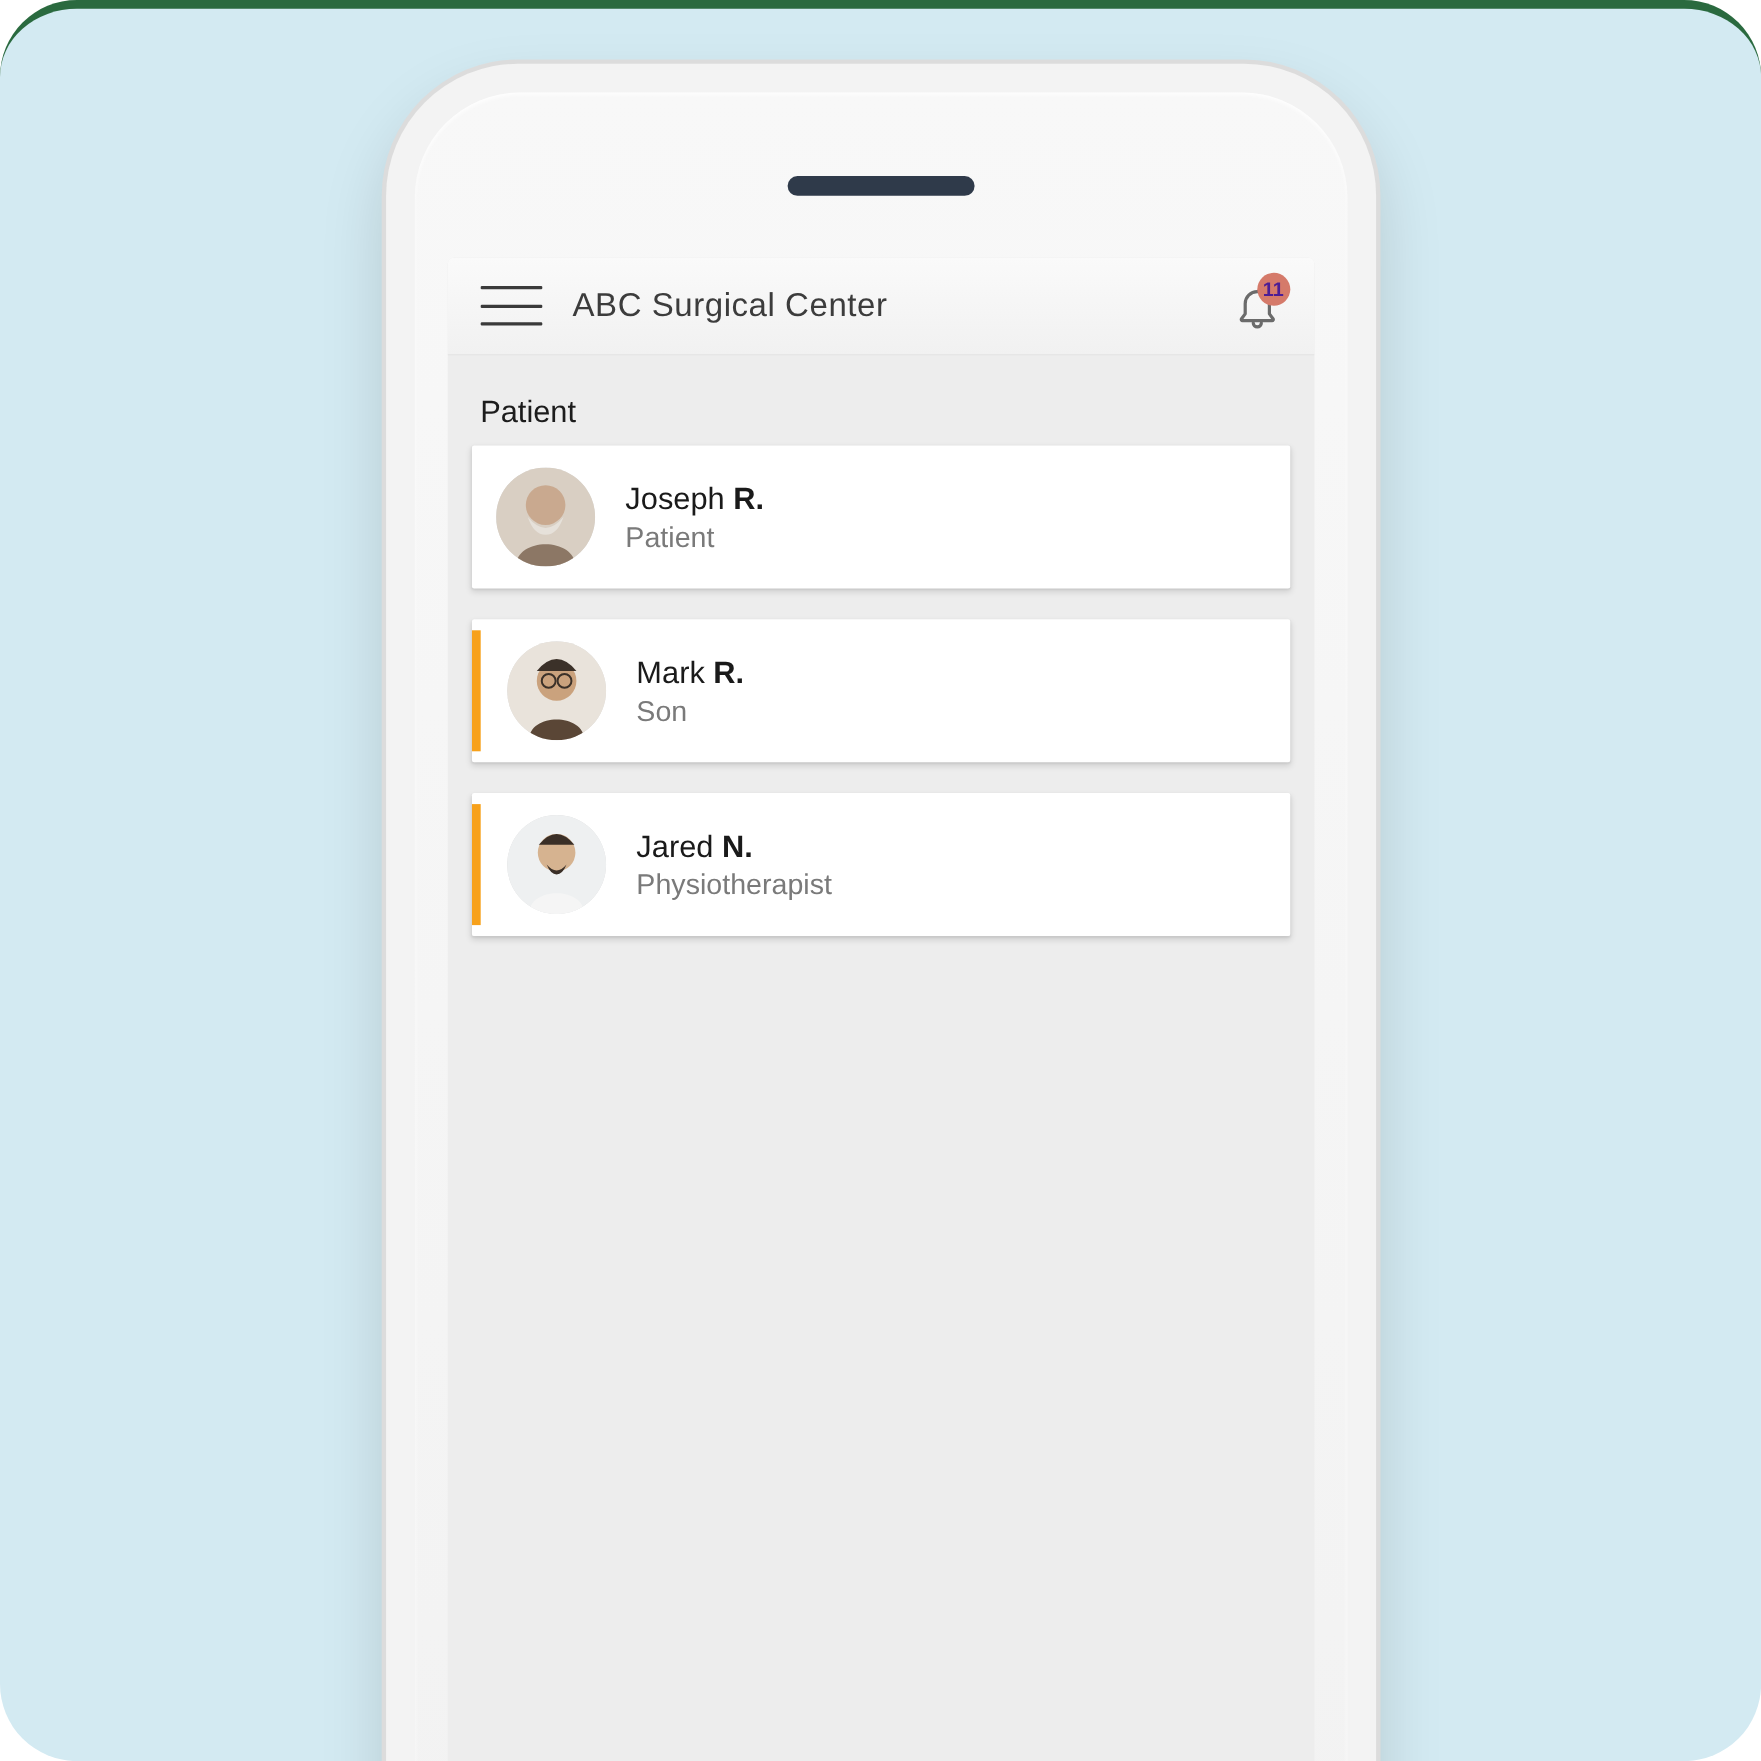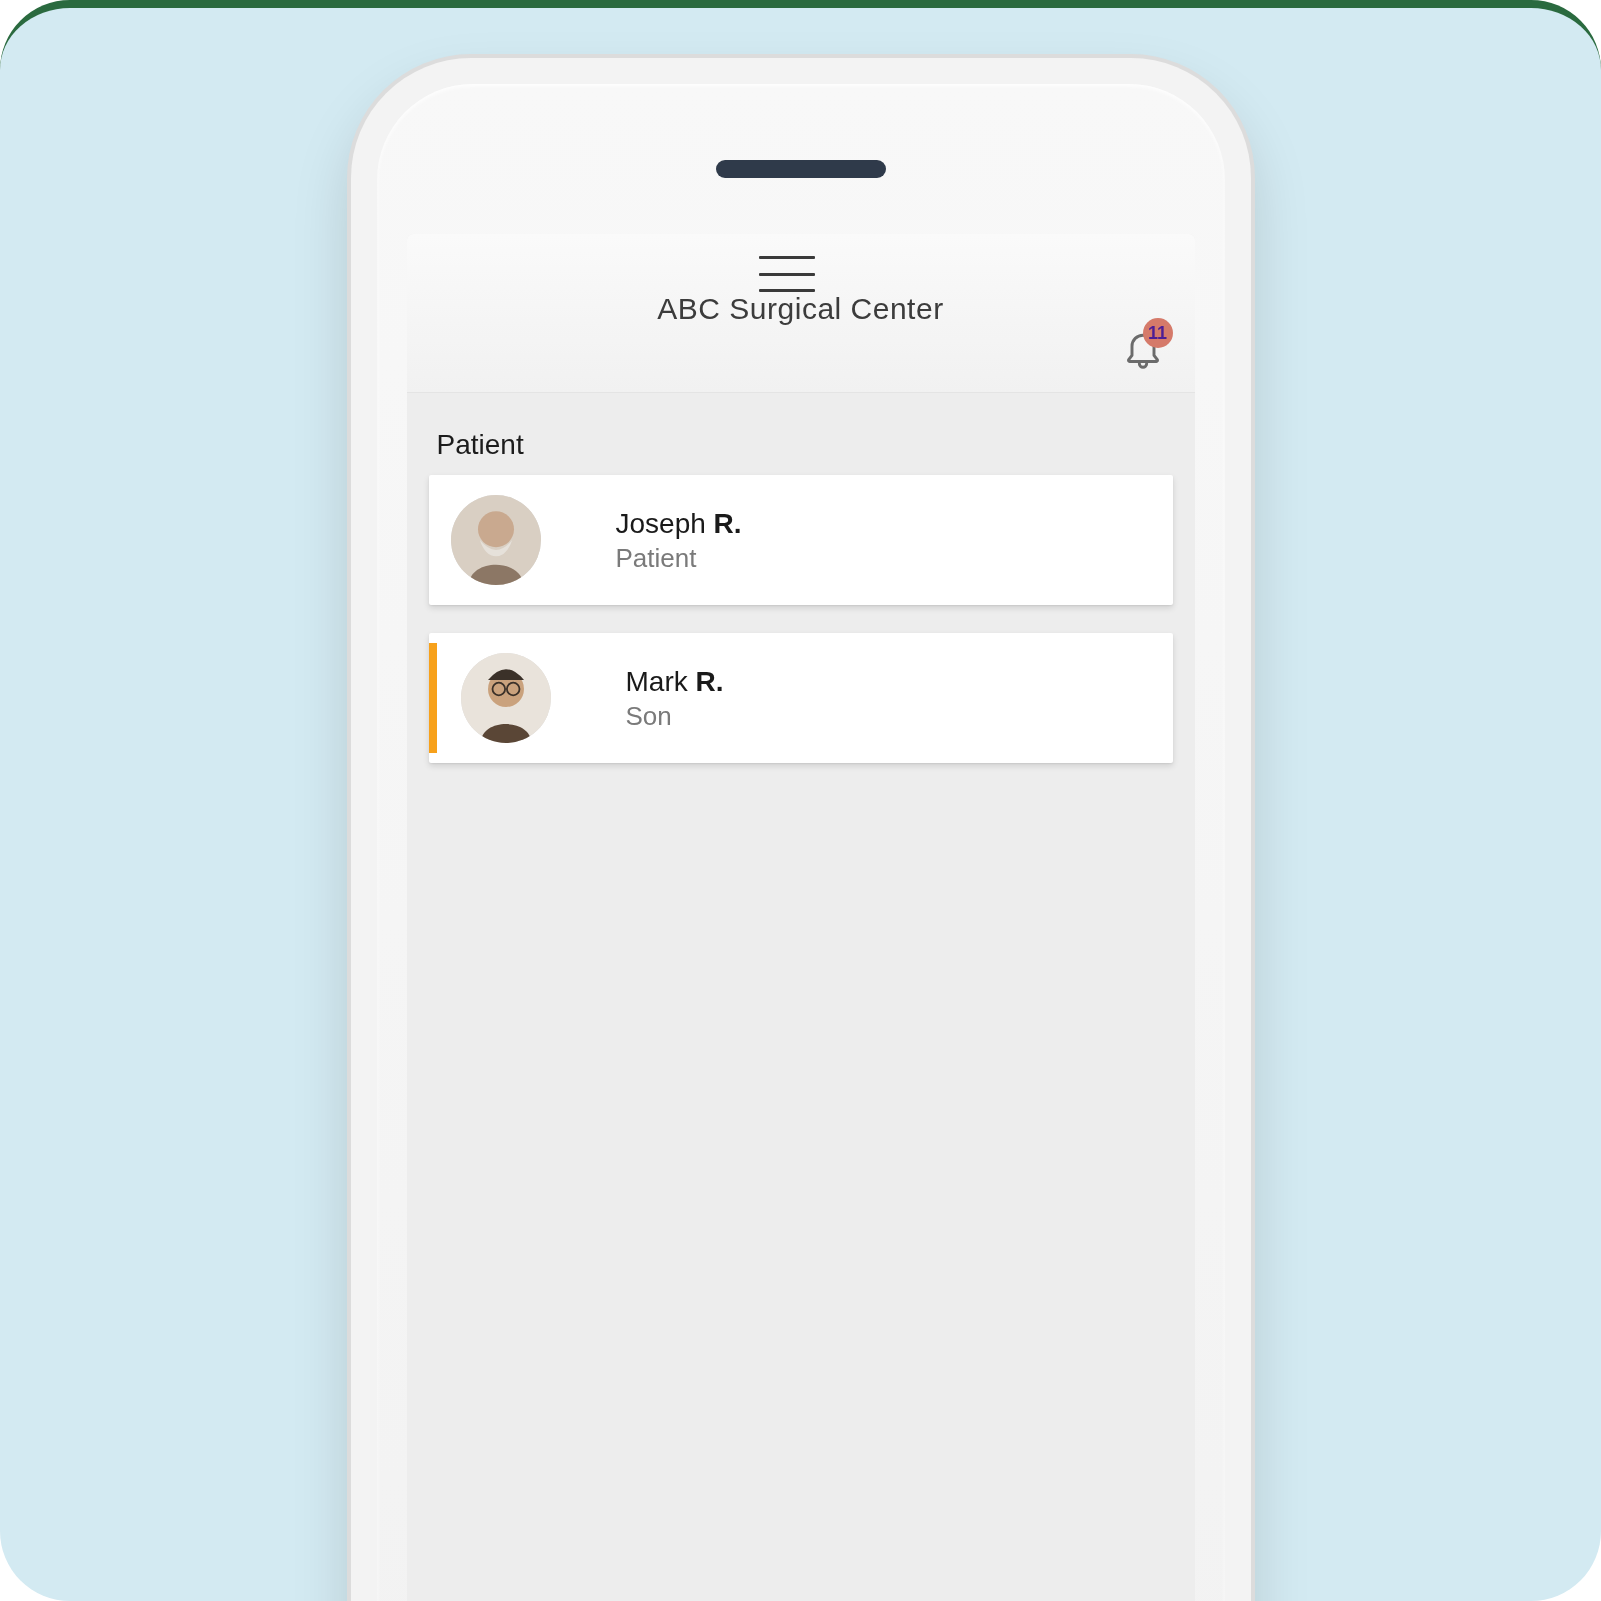--- a/index.html
+++ b/index.html
@@ -65,21 +65,20 @@
     overflow: hidden;
   }
 
   
   .app-header {
     display: flex;
     align-items: center;
     padding: 22px 30px;
     background: linear-gradient(180deg,#fafafa,#f1f1f1);
     border-bottom: 1px solid #e4e4e4;
-    flex-direction: column;
   }
   .hamburger {
     width: 56px;
     height: 36px;
     display: flex;
     flex-direction: column;
     justify-content: space-between;
     margin-right: 28px;
     cursor: pointer;
   }
@@ -141,21 +140,20 @@
     background: #ffffff;
     border-radius: 2px;
     box-shadow: 0 3px 6px rgba(0,0,0,0.12), 0 1px 2px rgba(0,0,0,0.06);
     display: flex;
     align-items: center;
     padding: 20px 22px;
     margin-bottom: 28px;
     cursor: pointer;
     position: relative;
     overflow: hidden;
-    gap: 47px;
   }
   .card.accent::before {
     content: "";
     position: absolute;
     left: 0; top: 10px; bottom: 10px;
     width: 8px;
     background: #f7a11b;
   }
   .avatar {
     width: 90px;
@@ -247,18 +245,36 @@
             </div>
             <div>
               <div class="person-name">
                 <span class="first">Mark</span>
                 <span class="last">R.</span>
               </div>
               <div class="person-role">Son</div>
             </div>
           </div>
 
+          <div class="card accent">
+            <div class="avatar">
+              <svg viewBox="0 0 100 100">
+                <rect width="100" height="100" fill="#eef0f1"></rect>
+                <circle cx="50" cy="38" r="19" fill="#d6b390"></circle>
+                <path d="M32 30 q18 -22 36 0" fill="#3a2f27"></path>
+                <path d="M40 50 q10 12 20 0 q-4 10 -10 10 q-6 0 -10 -10" fill="#3a2f27"></path>
+                <path d="M22 100 C22 72 78 72 78 100 Z" fill="#f5f5f5"></path>
+              </svg>
+            </div>
+            <div>
+              <div class="person-name">
+                <span class="first">Jared</span>
+                <span class="last">N.</span>
+              </div>
+              <div class="person-role">Physiotherapist</div>
+            </div>
+          </div>
 
         </div>
       </div>
     </div>
   </div>
 </div>
 
 </body></html>

